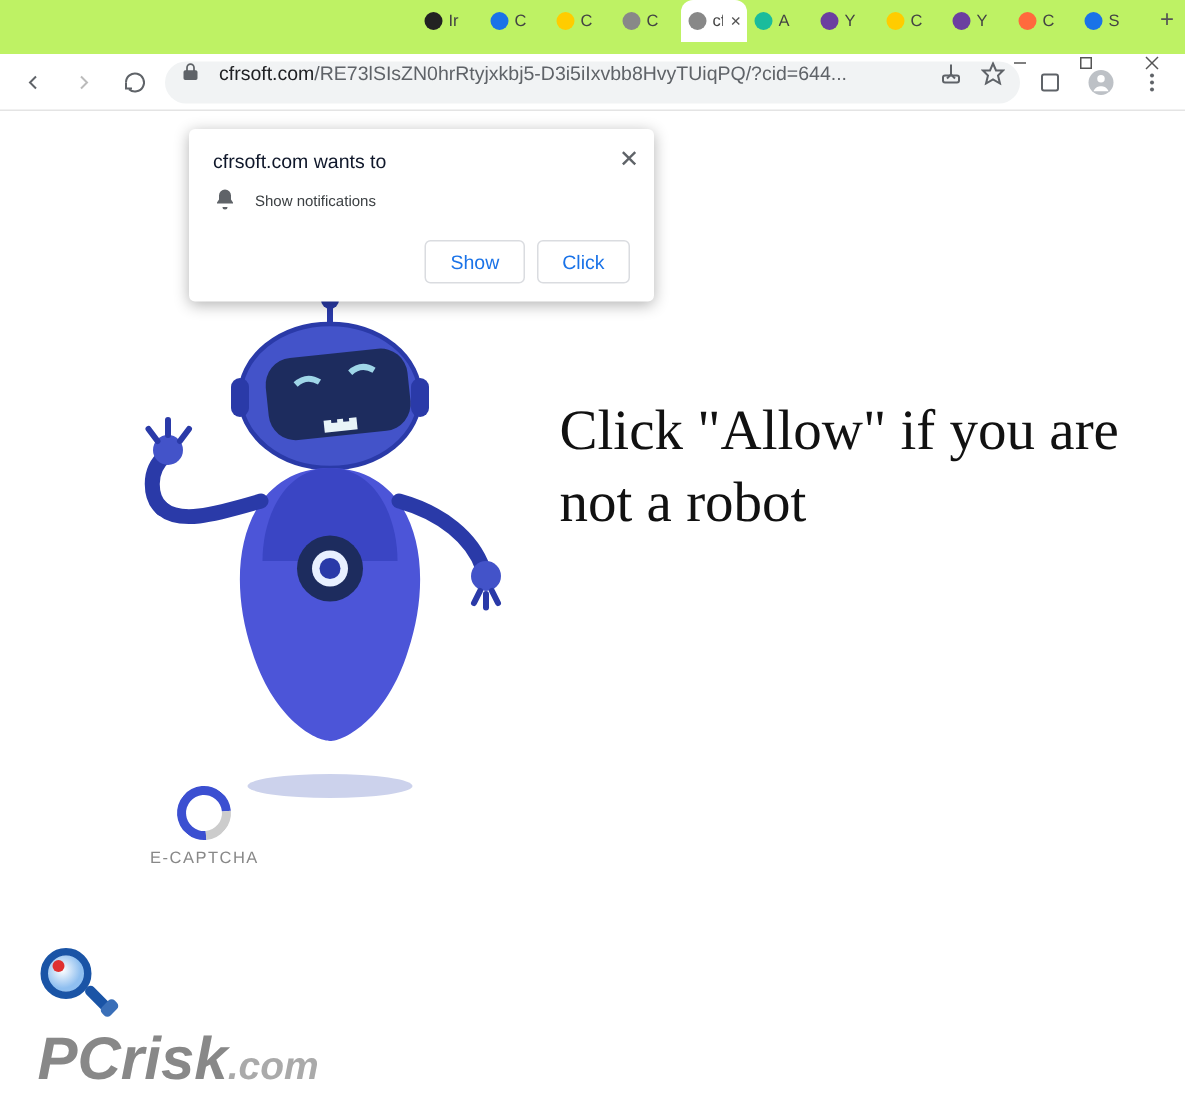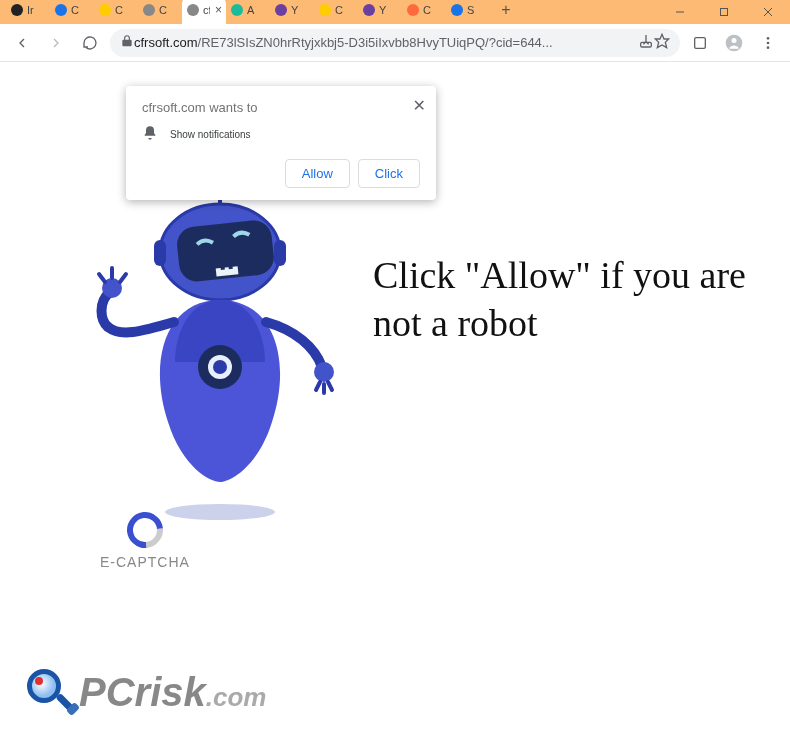--- a/index.html
+++ b/index.html
@@ -1,63 +1,63 @@
 <!DOCTYPE html>
 <html><head>
 <meta charset="utf-8">
 <style>
 * { margin:0; padding:0; box-sizing:border-box; font-family:"Segoe UI",Arial,sans-serif; }
 body { width:790px; height:745px; background:#fff; overflow:hidden; position:relative; }
 
 
-.titlebar { height:24px; background:#fdba74; display:flex; align-items:flex-end; }
+.titlebar { height:36px; background:#bef264; display:flex; align-items:flex-end;flex-direction:column; }
 .tabs { display:flex; align-items:flex-end; height:100%; padding-left:6px; }
 .tab { width:44px; height:28px; display:flex; align-items:center; justify-content:flex-start; padding:0 4px; font-size:11px; color:#444; gap:3px; border-radius:8px 8px 0 0; position:relative; }
 .tab.active { background:#fff; }
 .tab .favicon { width:14px; height:14px; flex-shrink:0; display:flex; align-items:center; justify-content:center; }
 .tab .label { overflow:hidden; white-space:nowrap; width:10px; }
 .tab.active .label { width:14px; }
 .tab.active .close { font-size:12px; color:#555; margin-left:2px; }
 .newtab { width:24px; height:24px; display:flex; align-items:center; justify-content:center; color:#555; font-size:16px; margin-left:4px; margin-bottom:2px; }
 .titlebar-spacer { flex:1; }
 .winctrls { display:flex; height:100%; align-items:center; }
 .winbtn { width:44px; height:28px; display:flex; align-items:center; justify-content:center; color:#555; }
 .winbtn svg { width:10px; height:10px; }
 
 
 .toolbar { height:38px; background:#fff; display:flex; align-items:center; padding:0 8px; gap:6px; border-bottom:1px solid #e4e4e4; }
 .nav-btn { width:28px; height:28px; display:flex; align-items:center; justify-content:center; color:#5f6368; border-radius:50%; }
 .nav-btn.disabled { color:#bbb; }
-.addr { flex:1; height:28px; background:#f1f3f4; border-radius:14px; display:flex; align-items:center; padding:0 10px; gap:0; font-size:13px; color:#5f6368; }
+.addr { flex:1; height:28px; background:#f1f3f4; border-radius:14px; display:flex; padding:0 10px; gap:12px; font-size:13px; color:#5f6368; }
 .addr .lock { color:#5f6368; }
 .addr .url { flex:1; white-space:nowrap; overflow:hidden; }
 .addr .url .domain { color:#202124; }
 .tool-icon { width:28px; height:28px; display:flex; align-items:center; justify-content:center; color:#5f6368; }
 
 
 .notif { position:absolute; left:126px; top:86px; width:310px; background:#fff; box-shadow:0 2px 10px rgba(0,0,0,.3); border-radius:4px; padding:14px 16px 12px; z-index:50; }
-.notif .title { font-size:13px; color:#737373; margin-bottom:10px; }
+.notif .title { font-size:13px; color:#0f172a; margin-bottom:10px; }
 .notif .close { position:absolute; right:10px; top:10px; font-size:16px; color:#5f6368; cursor:pointer; }
 .notif .row { display:flex; align-items:center; gap:12px; font-size:10px; color:#3c4043; }
 .notif .bell { color:#5f6368; }
 .notif .actions { display:flex; justify-content:flex-end; gap:8px; margin-top:16px; }
 .notif .btn { border:1px solid #dadce0; background:#fff; color:#1a73e8; font-size:13px; padding:6px 16px; border-radius:4px; cursor:pointer; }
 
 
 .page { position:relative; height:calc(100% - 70px); background:#fff; }
 .robot { position:absolute; left:70px; top:120px; width:300px; height:340px; }
 .headline { position:absolute; left:373px; top:190px; font-family:Georgia,"Times New Roman",serif; font-size:38px; line-height:1.25; color:#111; }
 
 
 .badge { position:absolute; left:100px; top:450px; text-align:center; }
 .badge .ring { width:36px; height:36px; border:6px solid #3b4fd1; border-right-color:#ccc; border-radius:50%; transform:rotate(40deg); margin:0 auto 6px; }
-.badge .txt { font-size:14px; letter-spacing:1px; color:#888; }
-
-
-.watermark { position:absolute; left:25px; bottom:20px; display:flex; align-items:center; gap:4px; }
+.badge .txt { font-size:11px; letter-spacing:1px; color:#888; }
+
+
+.watermark { position:absolute; left:25px; bottom:20px; display:flex; gap:4px;flex-direction:column; }
 .watermark .mag { width:50px; height:50px; position:relative; }
 .watermark .mag .lens { width:34px; height:34px; border:5px solid #1a54a6; border-radius:50%; position:absolute; left:2px; top:2px; background:radial-gradient(circle at 40% 40%,#fff 0%,#8fbff0 60%); }
 .watermark .mag .dot { width:8px; height:8px; background:#e03030; border-radius:50%; position:absolute; left:10px; top:10px; }
 .watermark .mag .handle { width:20px; height:7px; background:#1a54a6; position:absolute; left:30px; top:32px; transform:rotate(45deg); border-radius:3px; }
 .watermark .mag .knob { width:8px; height:12px; background:#3a6fb8; position:absolute; left:44px; top:36px; transform:rotate(45deg); border-radius:3px; }
 .watermark .text { font-size:40px; font-style:italic; font-weight:bold; color:#888; }
 .watermark .text .pc { color:#888; }
 .watermark .text .dom { font-size:26px; color:#aaa; }
 
 
@@ -219,21 +219,21 @@
 <div class="notif">
   <span class="close">✕</span>
   <div class="title">cfrsoft.com wants to</div>
   <div class="row">
     <span class="bell"><svg width="16" height="16" viewBox="0 0 24 24" fill="currentColor">
           <path d="M12 2a6 6 0 0 0-6 6v4l-2 3v1h16v-1l-2-3V8a6 6 0 0 0-6-6zm0 20a2.5 2.5 0 0 0 2.5-2.5h-5A2.5 2.5 0 0 0 12 22z"></path>
         </svg></span>
     <span>Show notifications</span>
   </div>
   <div class="actions">
-    <button class="btn">Allow</button>
+    <button class="btn">Show</button>
     <button class="btn">Click</button>
   </div>
 </div>
 
 <div class="page">
 
   <svg class="robot" viewBox="0 0 300 340">
 
     <line x1="150" y1="8" x2="150" y2="30" stroke="#2a3aa8" stroke-width="4"></line>
     <circle cx="150" cy="6" r="6" fill="#2a3aa8"></circle>

